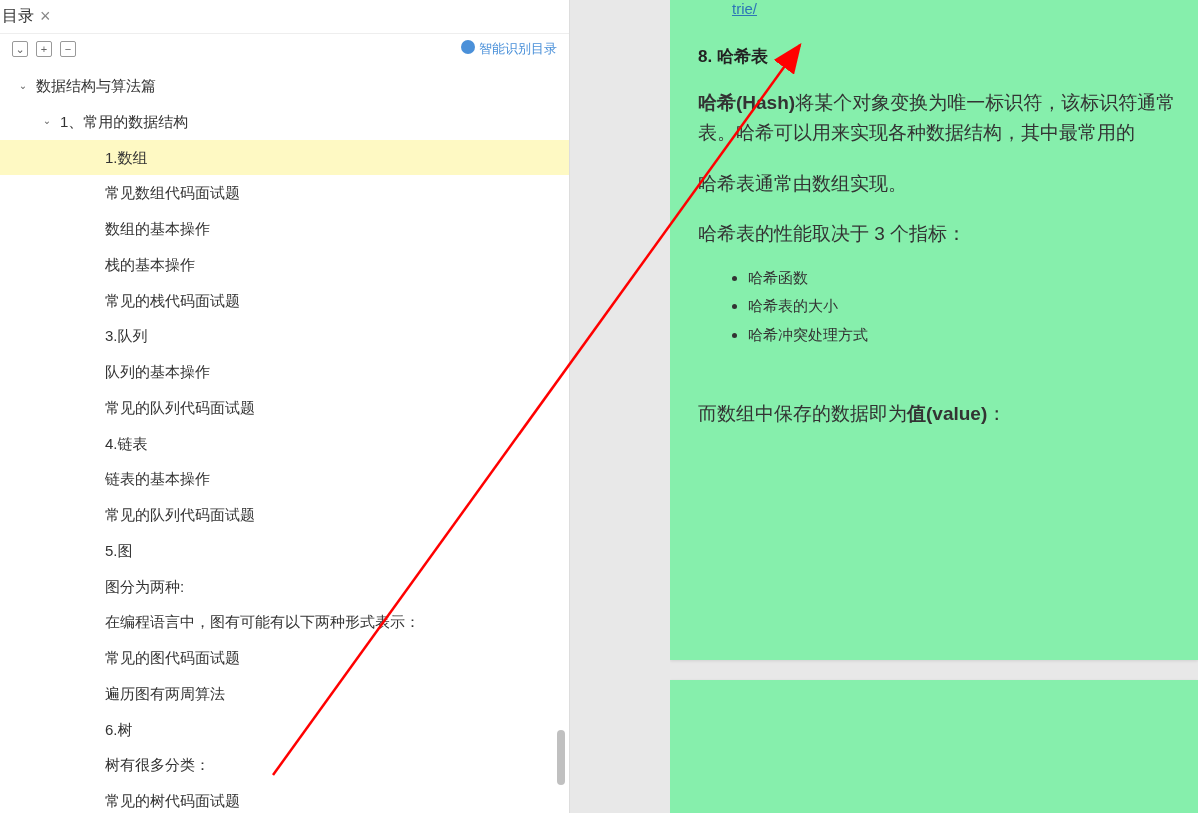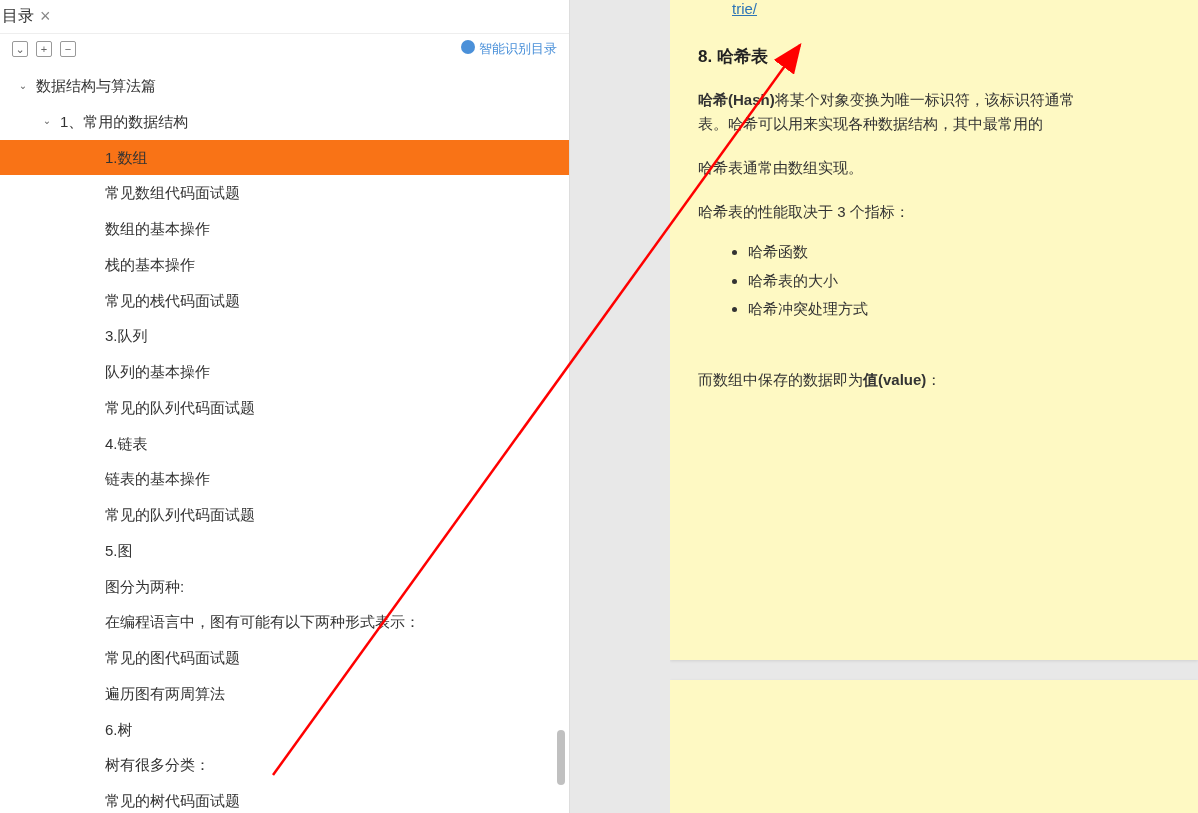--- a/index.html
+++ b/index.html
@@ -86,21 +86,21 @@
       padding: 4px 8px;
       font-size: 15px;
       color: #333;
       cursor: pointer;
       line-height: 1.85;
     }
     .tree-item.level-0 { padding-left: 16px; }
     .tree-item.level-1 { padding-left: 40px; }
     .tree-item.level-2 { padding-left: 105px; }
     .tree-item.selected {
-      background: #f97316;
+      background: #fef9c3;
     }
     .chevron {
       width: 14px;
       height: 14px;
       margin-right: 6px;
       display: inline-flex;
       align-items: center;
       justify-content: center;
       font-size: 10px;
       color: #666;
@@ -123,40 +123,40 @@
       flex: 1;
       height: 100%;
       background: #e8e8e8;
       padding: 0;
       overflow: hidden;
       display: flex;
       flex-direction: column;
       gap: 20px;
     }
     .page {
-      background: #fef9c3;
+      background: #86efac;
       padding: 0 0 20px 28px;
       box-shadow: 0 1px 3px rgba(0,0,0,0.1);
     }
     .page-top { height: 660px; }
     .page-bottom { height: 133px; margin-top: 0; }
     .link-text {
       color: #2e75b6;
       text-decoration: underline;
       font-size: 15px;
       padding-left: 34px;
     }
     .section-title {
       font-size: 17px;
       font-weight: bold;
       color: #222;
       margin-top: 28px;
     }
     .para {
-      font-size: 15px;
+      font-size: 19px;
       color: #333;
       margin-top: 20px;
       line-height: 1.6;
     }
     .bullet-list {
       margin-top: 14px;
       padding-left: 40px;
     }
     .bullet-list li {
       font-size: 15px;

